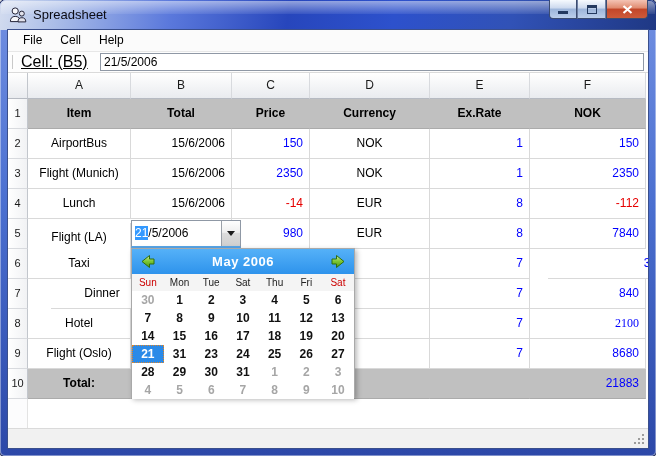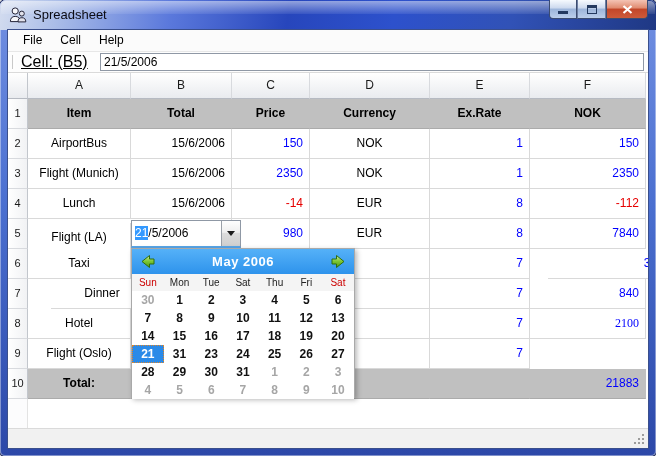--- a/index.html
+++ b/index.html
@@ -194,20 +194,21 @@
         <div class="cell a-l" style="left: 123px; top: 236px; width: 101px;"></div>
         <div class="cell a-l" style="left: 224px; top: 236px; width: 78px;"></div>
         <div class="cell a-l" style="left: 302px; top: 236px; width: 120px;"></div>
         <div class="cell a-r t-blue" style="left: 422px; top: 236px; width: 100px;">7</div>
         <div class="cell a-r t-blue" style="left: 522px; top: 236px; width: 116px; font-family: Liberation Serif, serif;">2100</div>
         <div class="cell a-l" style="left: 20px; top: 266px; width: 103px;">Flight (Oslo)</div>
         <div class="cell a-l" style="left: 123px; top: 266px; width: 101px;"></div>
         <div class="cell a-l" style="left: 224px; top: 266px; width: 78px;"></div>
         <div class="cell a-l" style="left: 302px; top: 266px; width: 120px;"></div>
         <div class="cell a-r t-blue" style="left: 422px; top: 266px; width: 100px;">7</div>
+        <div class="cell a-r t-blue" style="left: 522px; top: 266px; width: 116px;">8680</div>
         <div class="cell shaded a-l b" style="left: 20px; top: 296px; width: 103px;">Total:</div>
         <div class="cell shaded a-l" style="left: 123px; top: 296px; width: 101px;"></div>
         <div class="cell shaded a-l" style="left: 224px; top: 296px; width: 78px;"></div>
         <div class="cell shaded a-l" style="left: 302px; top: 296px; width: 120px;"></div>
         <div class="cell shaded a-l" style="left: 422px; top: 296px; width: 100px;"></div>
         <div class="cell shaded a-r t-blue" style="left: 522px; top: 296px; width: 116px;">21883</div>
       </div>
 
     <div class="date-editor">
       <span class="de-sel">21</span><span>/5/2006</span>

